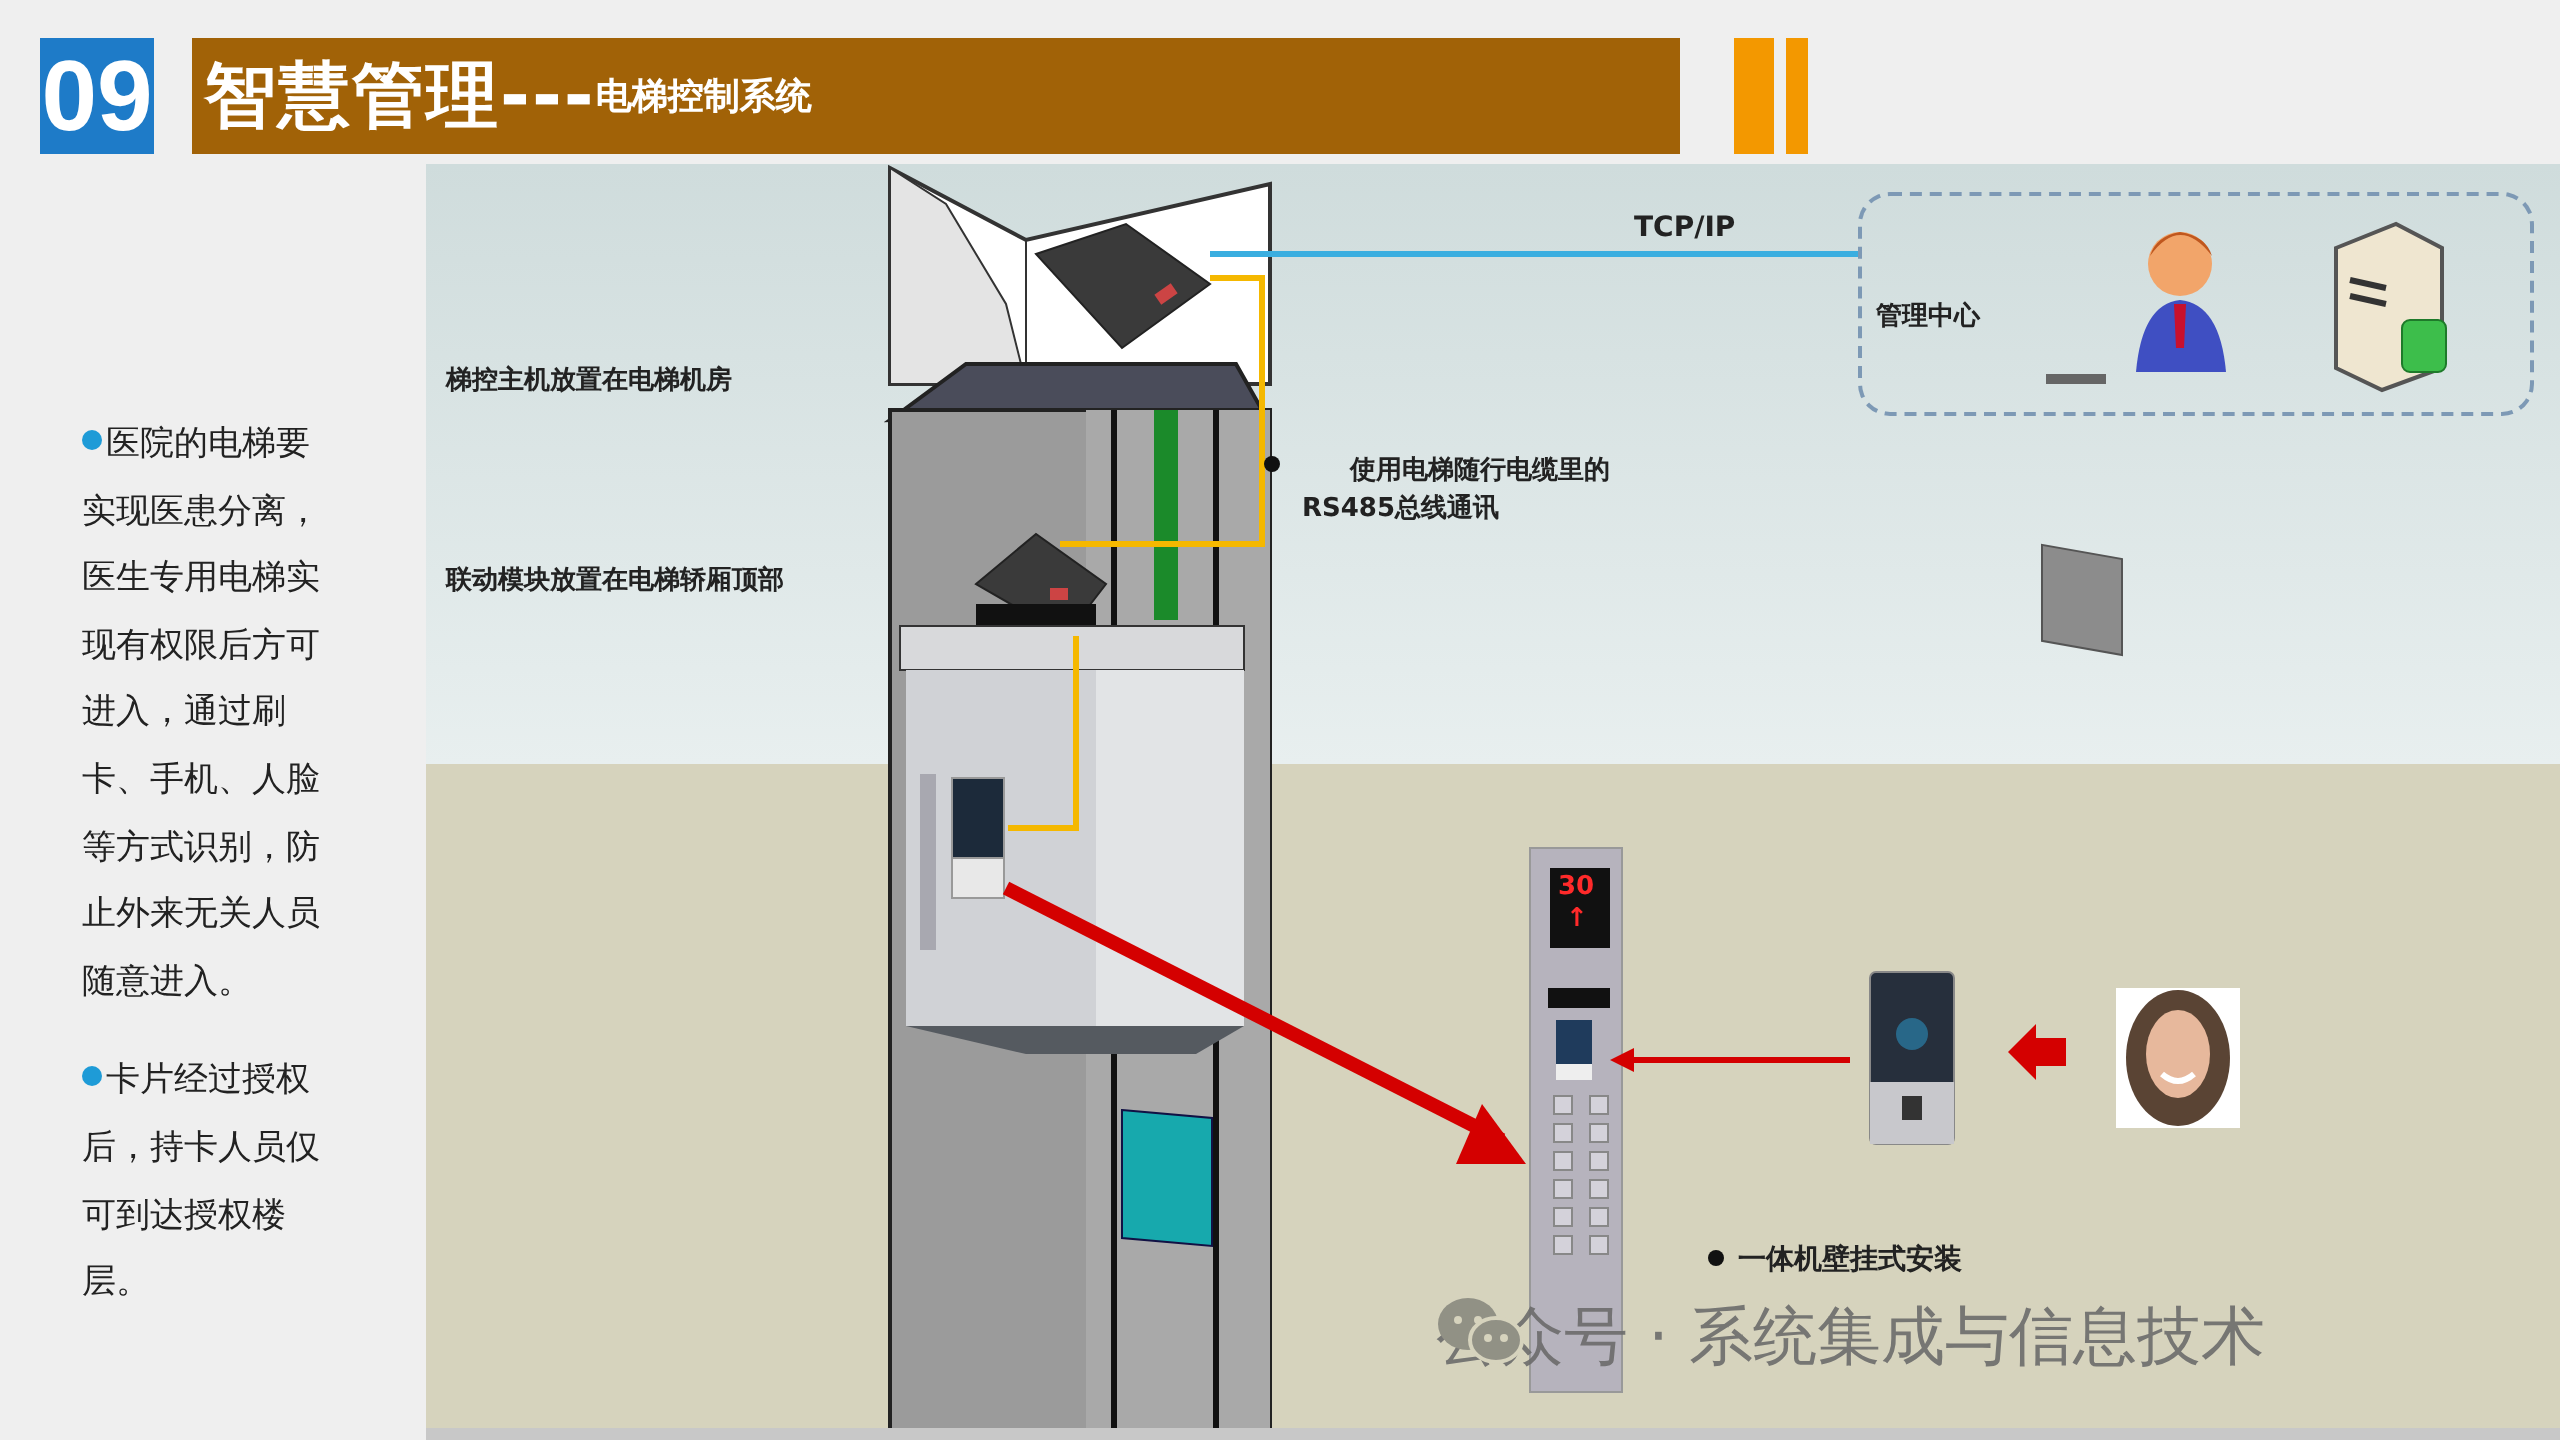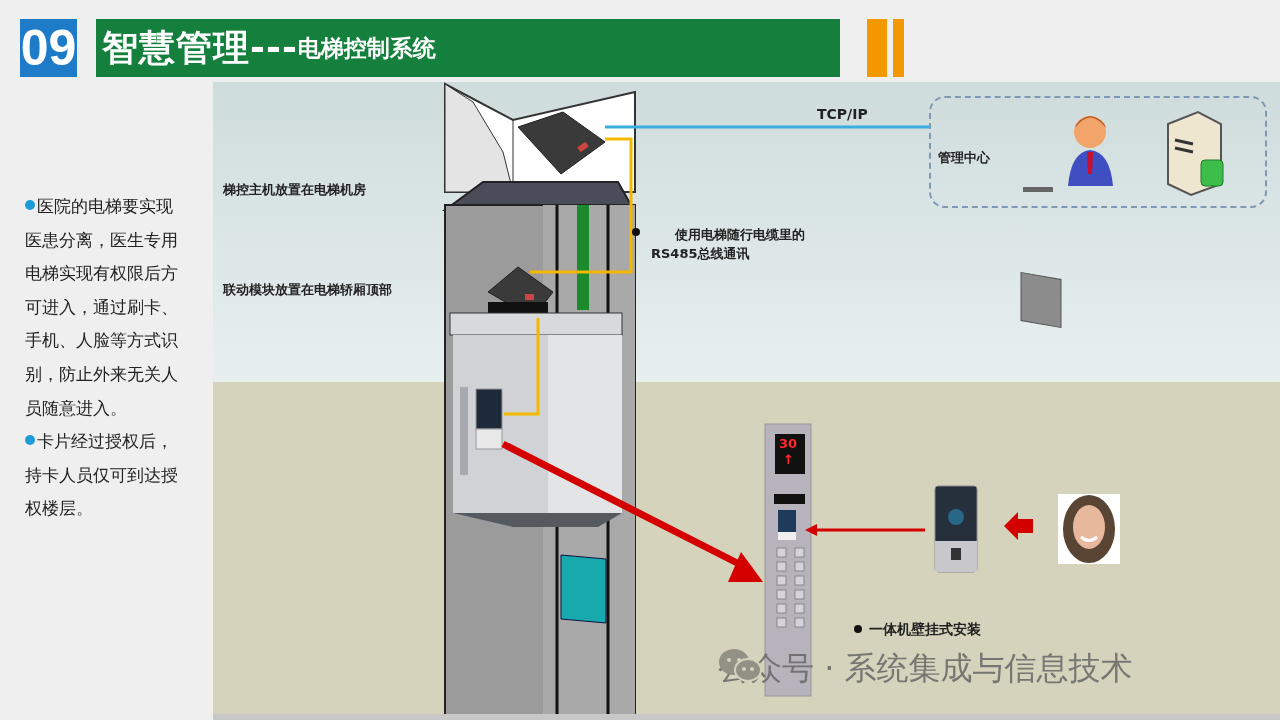--- a/index.html
+++ b/index.html
@@ -9,34 +9,34 @@
     font-family: "DejaVu Sans", "Liberation Sans", sans-serif;
   }
   .num-badge {
     position: absolute; left: 20px; top: 19px; width: 57px; height: 58px;
     background: #1e7bc8; color: #fff; font-weight: bold; font-size: 50px;
     display: flex; align-items: center; justify-content: center;
     font-family: "Liberation Sans", sans-serif;
   }
   .title-bar {
     position: absolute; left: 96px; top: 19px; width: 744px; height: 58px;
-    background: #15803d; color: #fff; display: flex; align-items: center;
+    background: #a16207; color: #fff; display: flex; align-items: center;
     padding-left: 6px; box-sizing: border-box; font-weight: bold;
   }
   .title-main { font-size: 36px; letter-spacing: 1px; }
-  .title-sub { font-size: 23px; }
+  .title-sub { font-size: 18px; }
   .deco-bar { position: absolute; top: 19px; height: 58px; background: #f39800; }
   .deco-1 { left: 867px; width: 20px; }
   .deco-2 { left: 893px; width: 11px; }
 
   .side-text {
     position: absolute; left: 25px; top: 190px; width: 160px;
     font-size: 17px; line-height: 33.6px; color: #222;
   }
-  .side-text p { margin: 0; }
+  .side-text p { margin: 16px; }
   .bullet-dot {
     display: inline-block; width: 10px; height: 10px; border-radius: 50%;
     background: #1e9bd7; margin-right: 2px; vertical-align: 2px;
   }
 
   .diagram {
     position: absolute; left: 213px; top: 82px; width: 1067px; height: 634px;
     background: linear-gradient(#cfdcdc, #e8efef 300px);
     overflow: hidden;
   }

